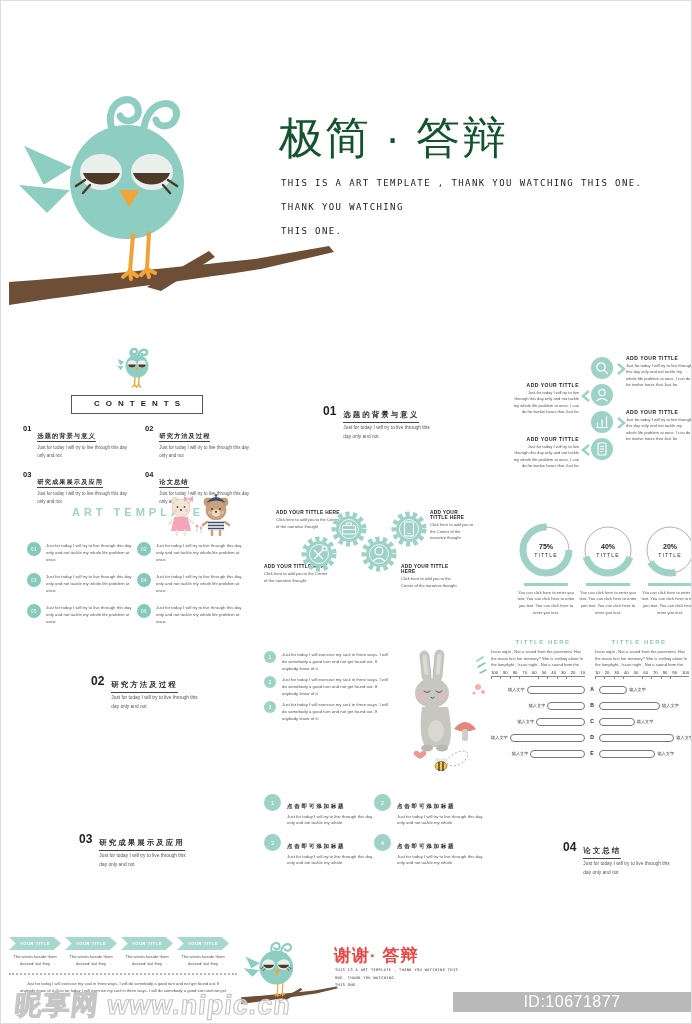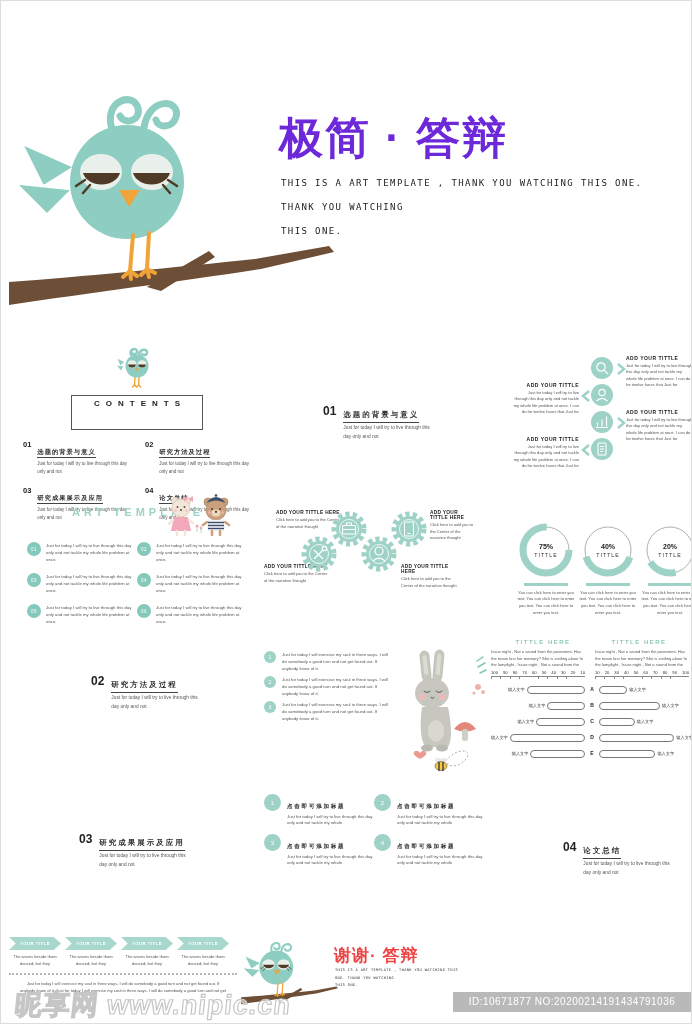--- a/index.html
+++ b/index.html
@@ -3,36 +3,36 @@
 <meta charset="utf-8">
 <style>
   * { margin:0; padding:0; box-sizing:border-box; }
   body { background:#fff; font-family:"Liberation Sans", sans-serif; }
   .page { position:relative; width:692px; height:1024px; margin:0 auto; background:#fff;
           border:1px solid #ddd; overflow:hidden; }
   .abs { position:absolute; }
   .mono { font-family:"DejaVu Sans Mono", monospace; }
 
   
-  .hero-title { font-size:44px; font-weight:700; color:#6d28d9; letter-spacing:2px; }
+  .hero-title { font-size:44px; font-weight:400; color:#14532d; letter-spacing:2px; }
   .hero-sub { font-size:9px; color:#222; letter-spacing:1.4px; line-height:24px; }
 
   
   .tiny { font-size:4.3px; color:#555; line-height:1.65; }
 
   
   .sec { display:flex; align-items:flex-start; }
   .sec-num { font-size:12px; font-weight:bold; color:#222; margin-right:7px; margin-top:1px;}
   .sec-title { font-size:7.5px; font-weight:bold; color:#333; letter-spacing:2px;
                border-bottom:1px solid #444; padding-bottom:3px; }
   .sec-desc { font-size:4.8px; color:#555; line-height:1.8; margin-top:3px; }
 
   
   .contents-box { width:132px; margin:4px auto 0; border:1px solid #555; text-align:center;
-                  font-size:8px; font-weight:bold; letter-spacing:6px; padding:3px 0 21px 6px; color:#222;}
+                  font-size:8px; font-weight:bold; letter-spacing:6px; padding:3px 0 5px 6px; color:#222;}
   .c-grid { display:grid; grid-template-columns:1fr 1fr; column-gap:16px; row-gap:11px; margin-top:10px; }
   .c-item { display:flex; }
   .c-num { font-size:7.5px; font-weight:bold; color:#222; margin-right:6px; }
   .c-title { font-size:6.3px; color:#333; font-weight:bold; letter-spacing:1px;
              border-bottom:0.5px solid #444; padding-bottom:2px; }
   .c-desc { font-size:4.5px; color:#555; line-height:1.7; margin-top:2px; }
 
   
   .tl-row { position:absolute; width:180px; height:28px; }
   .tl-circle { position:absolute; left:78px; top:0; width:22px; height:22px; border-radius:50%;
@@ -103,21 +103,21 @@
   .ar-para { font-size:4.1px; color:#555; text-align:center; line-height:1.7;
              width:208px; margin:6px auto 0; }
 
   
   .th-title { font-size:17px; font-weight:600; color:#ef4444; letter-spacing:1px; }
   .th-sub { font-size:3.6px; color:#333; letter-spacing:0.4px; line-height:2.1; }
 
   
   .watermark { font-size:27px; font-weight:800; letter-spacing:1px; transform:skewX(-6deg);
                color:rgba(255,255,255,0.55); -webkit-text-stroke:1.2px #c6c6c6; white-space:nowrap; }
-  .idbox { background:rgba(168,168,168,0.8); color:#fff; font-size:10px;
+  .idbox { background:rgba(168,168,168,0.8); color:#fff; font-size:16px;
            text-align:center; line-height:20px; letter-spacing:0.5px; }
 </style>
 </head>
 <body>
 
 <div class="page">
 
   <section class="abs" style="left:0;top:60;width:692px;height:280px;">
     <svg class="abs" style="left:8px;top:82px;" width="335" height="235" viewBox="0 0 335 235">
       <path d="M0 199 C70 194 170 184 246 176 L320 163 L325 169 L252 186 C175 198 80 210 0 222 Z" fill="#6d4e36"></path>

